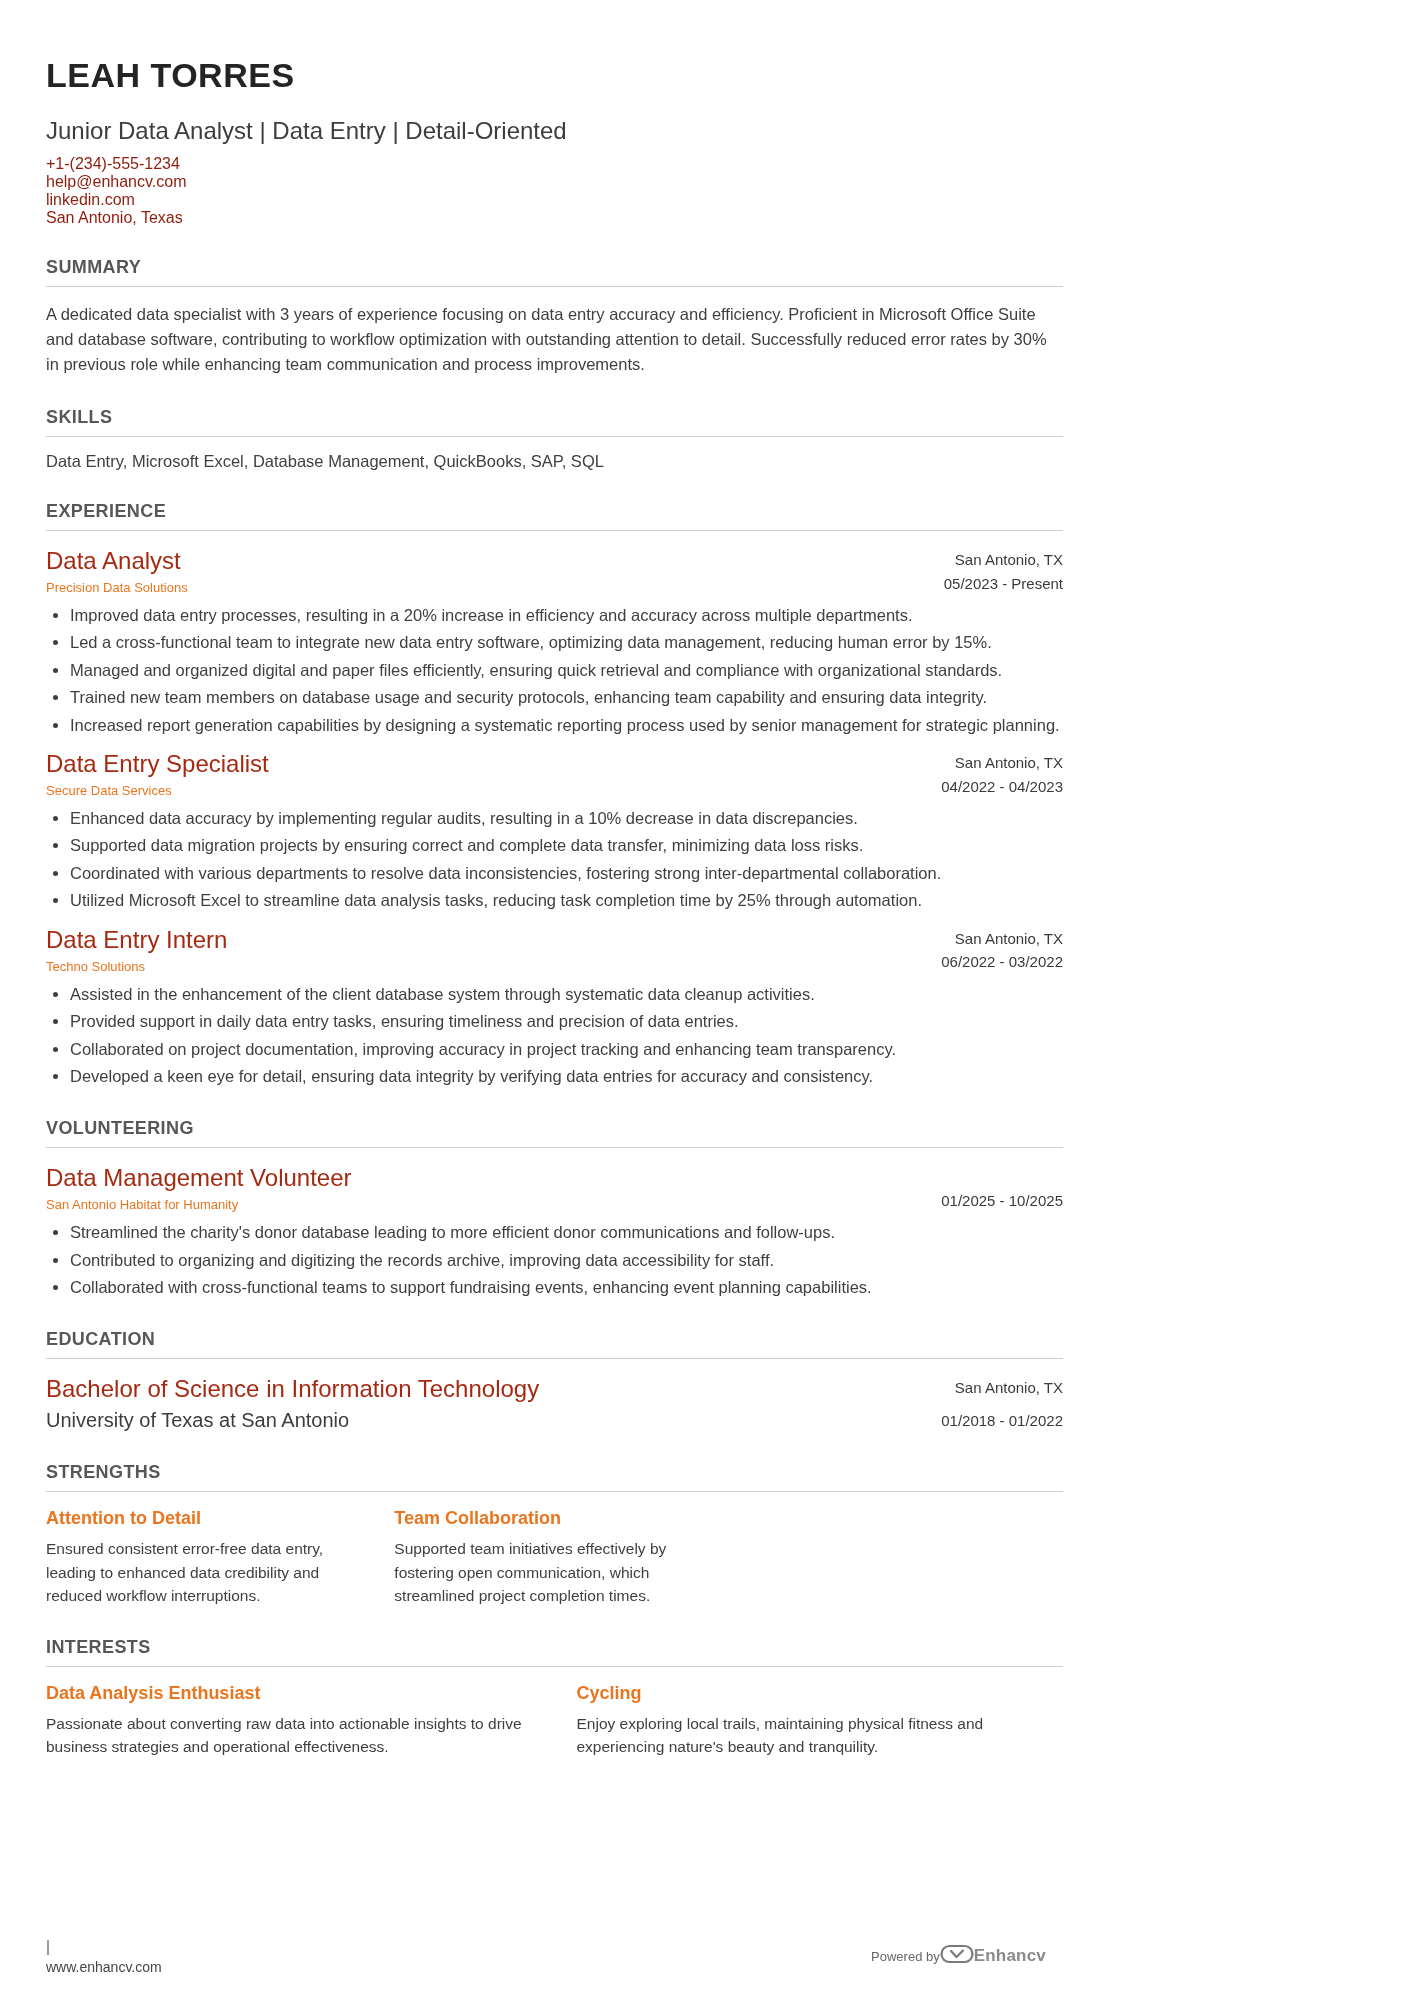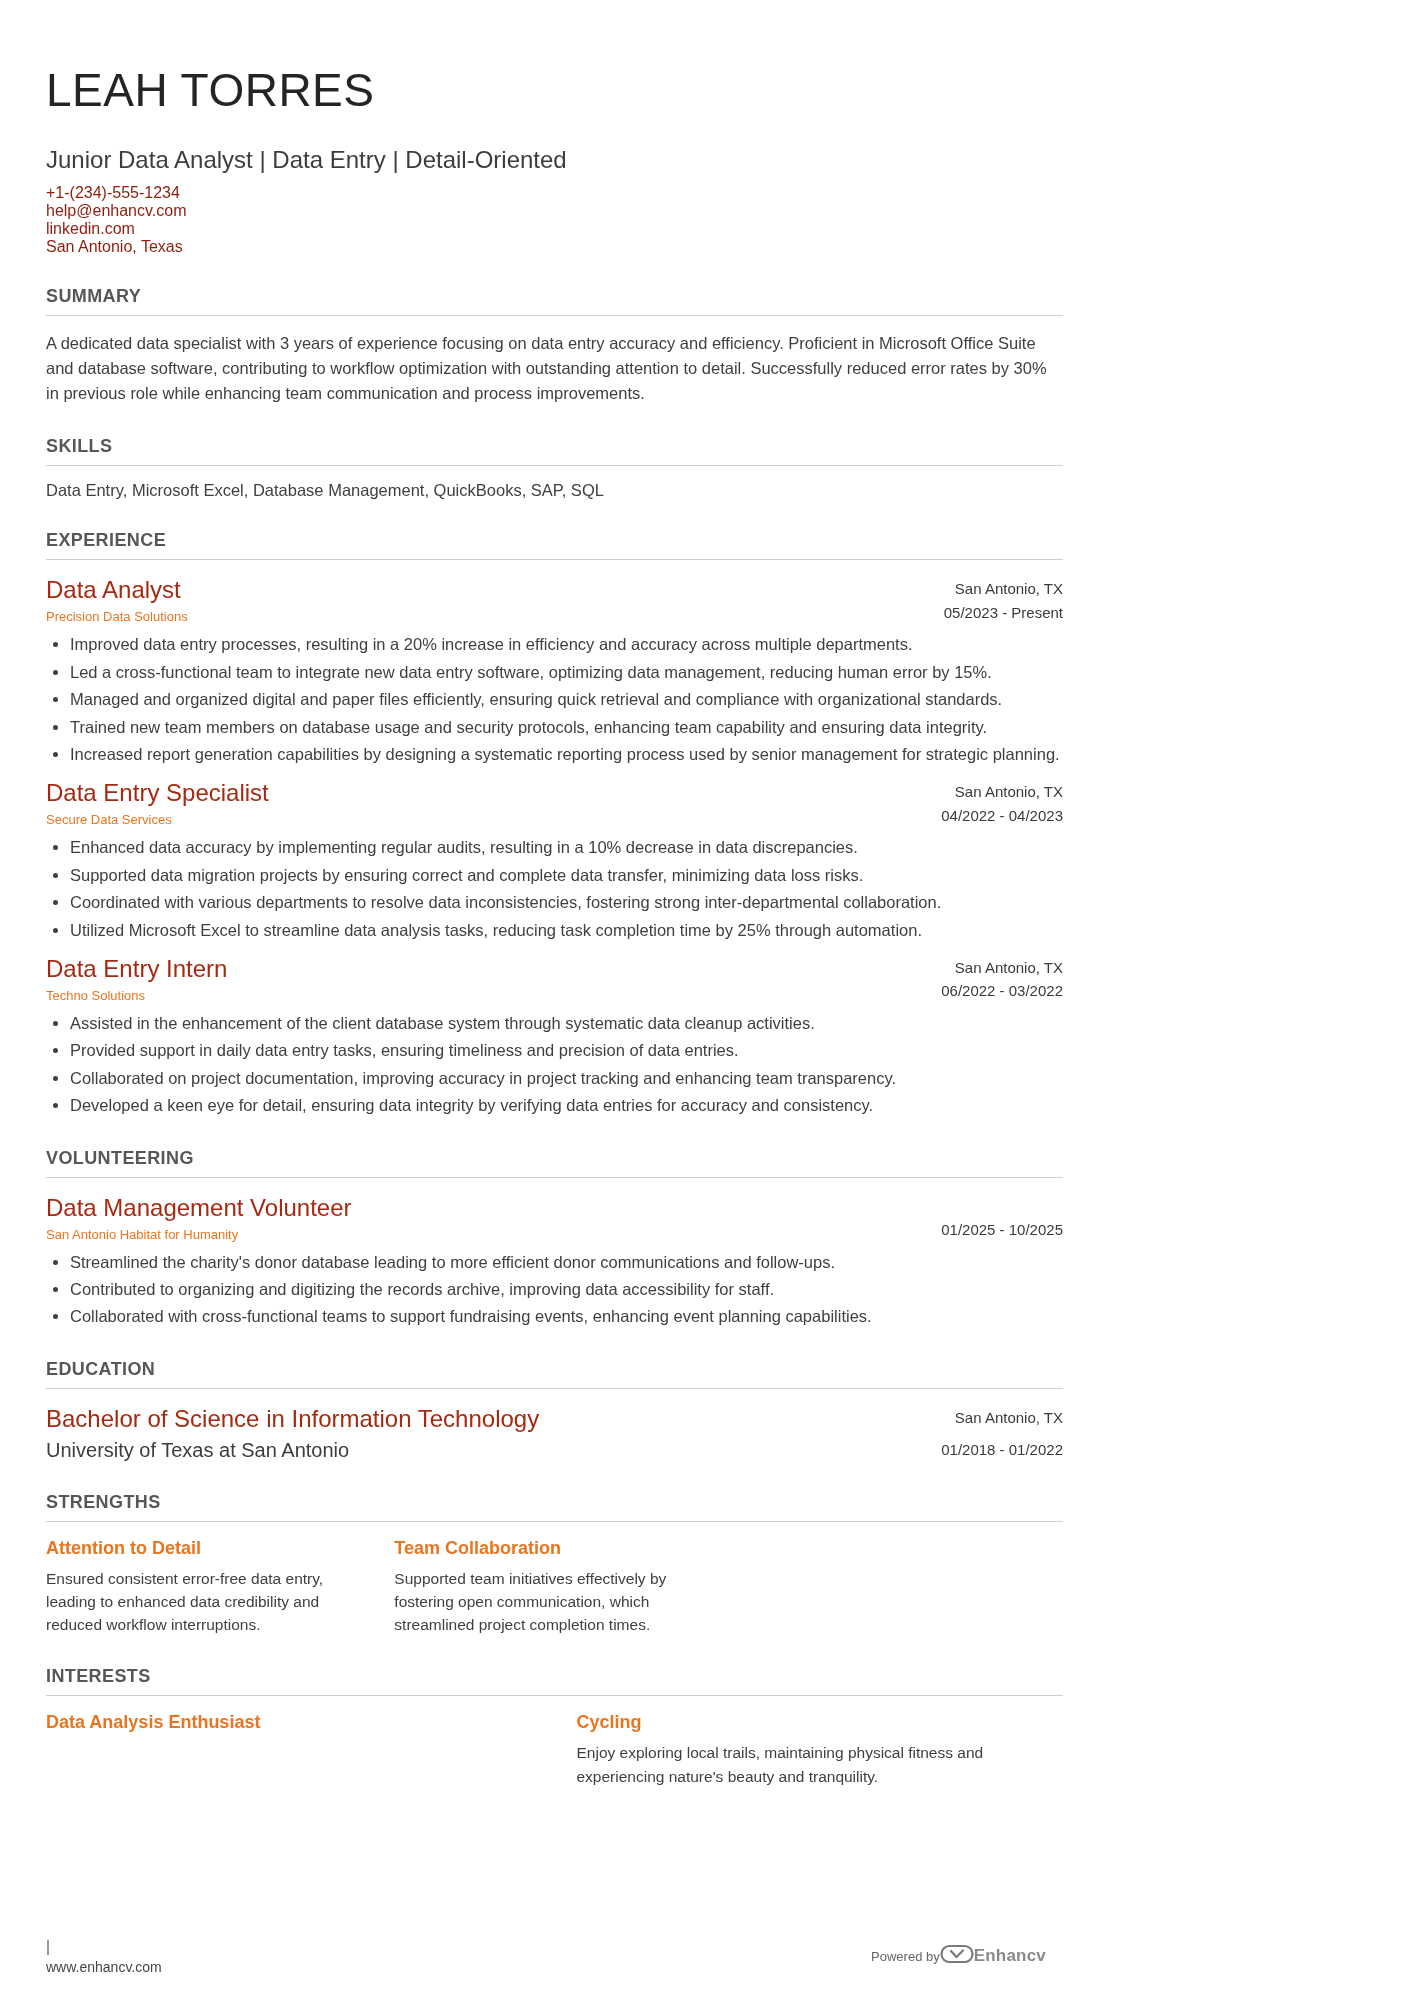--- a/index.html
+++ b/index.html
@@ -1,20 +1,20 @@
 <!DOCTYPE html>
 <html><head>
 <meta charset="utf-8">
 <style>
   html, body { margin:0; padding:0; background:#ffffff; }
   body { font-family:"Liberation Sans", sans-serif; color:#3f3f3f; }
   .page { position:relative; width:1410px; height:1995px; background:#ffffff; overflow:hidden; }
   .content { margin-left:46px; width:1017px; padding-top:34px; }
 
-  .name { font-size:46px; font-weight:400; color:#242424; letter-spacing:.5px; line-height:1.1; }
+  .name { font-size:34px; font-weight:700; color:#242424; letter-spacing:.5px; line-height:1.1; }
   .headline { font-size:24px; color:#3d3d3d; margin-top:6px; }
   .contact { display:flex; margin-top:10px; font-size:16px; color:#8e1d0e;flex-direction:column; }
   .contact span { white-space:nowrap; }
 
   .section { margin-top:30px; }
   .sec-heading { font-size:18px; font-weight:700; color:#575757; letter-spacing:.4px; padding-bottom:8px; border-bottom:1px solid #cfcfcf; }
 
   .summary-text { margin-top:12px; font-size:16.5px; line-height:1.52; }
   .skills-text { margin-top:15px; font-size:16.5px; }
 
@@ -183,20 +183,21 @@
           <div class="card-text">Supported team initiatives effectively by fostering open communication, which streamlined project completion times.</div>
         </div>
       </div>
     </section>
 
     <section class="section">
       <h2 class="sec-heading">INTERESTS</h2>
       <div class="cols2">
         <div class="card">
           <div class="card-title">Data Analysis Enthusiast</div>
+          <div class="card-text">Passionate about converting raw data into actionable insights to drive business strategies and operational effectiveness.</div>
         </div>
         <div class="card">
           <div class="card-title">Cycling</div>
           <div class="card-text">Enjoy exploring local trails, maintaining physical fitness and experiencing nature's beauty and tranquility.</div>
         </div>
       </div>
     </section>
 
   </div>
 

